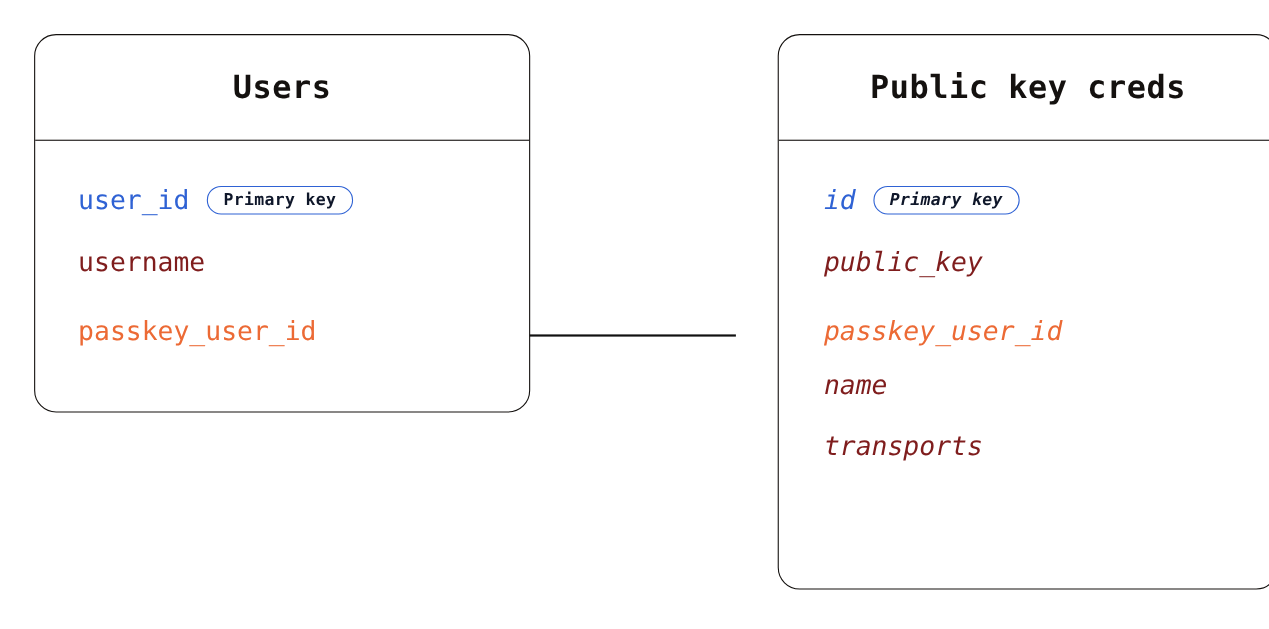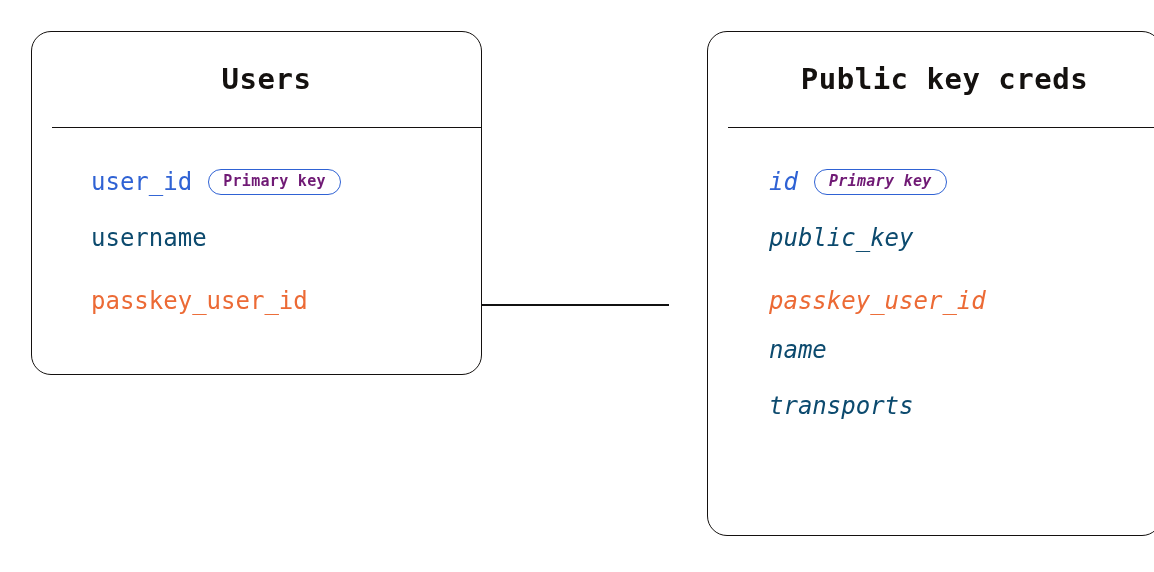--- a/index.html
+++ b/index.html
@@ -28,21 +28,20 @@
 
   
   .entity {
     position: absolute;
     box-sizing: border-box;
     background: #ffffff;
     border: 1.6px solid #14110f;
     border-radius: 20px;
     display: flex;
     flex-direction: column;
-    padding-left: 20px;
   }
   .entity-header {
     box-sizing: border-box;
     border-bottom: 1.6px solid #14110f;
     display: flex;
     align-items: center;
     justify-content: center;
     flex: 0 0 auto;
   }
   .entity-title {
@@ -63,21 +62,21 @@
   .field-row {
     display: flex;
     align-items: center;
     box-sizing: border-box;
     white-space: nowrap;
   }
   .field-name {
     font-family: "DejaVu Sans Mono", "Liberation Mono", monospace;
     font-size: 24px;
     line-height: 1;
-    color: #0c4a6e;
+    color: #7f1d1d;
   }
   .field-name.key    { color: #2f62d4; text-align: right; }
   .field-name.fkey   { color: #ec6a35; margin-top: 14px; }
 
   
   .pk-badge {
     display: inline-flex;
     align-items: center;
     justify-content: center;
     box-sizing: border-box;
@@ -85,21 +84,21 @@
     border: 1.8px solid #2f62d4;
     border-radius: 999px;
     padding: 4px 14px 5px 14px;
   }
   .pk-badge-label {
     font-family: "DejaVu Sans Mono", "Liberation Mono", monospace;
     font-weight: bold;
     font-size: 15px;
     letter-spacing: 0.3px;
     line-height: 1;
-    color: #701a75;
+    color: #0f172a;
     white-space: nowrap;
   }
 
   
   #entity-users {
     left: 31px;
     top: 31px;
     width: 451px;
     height: 344px;
   }

